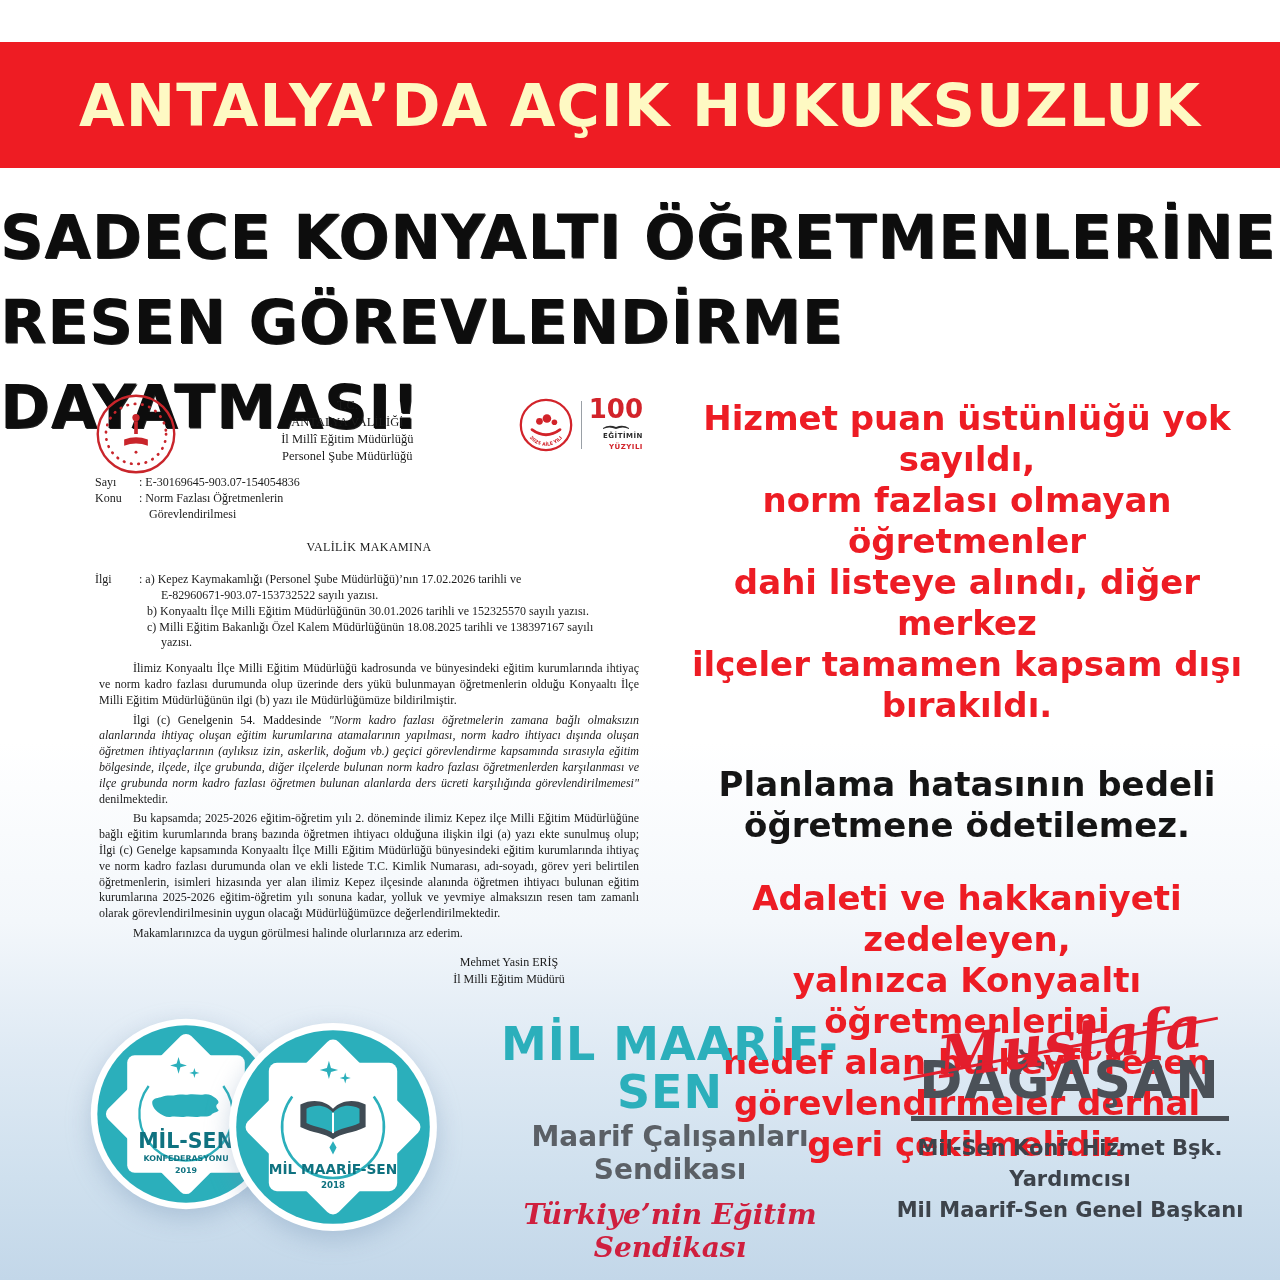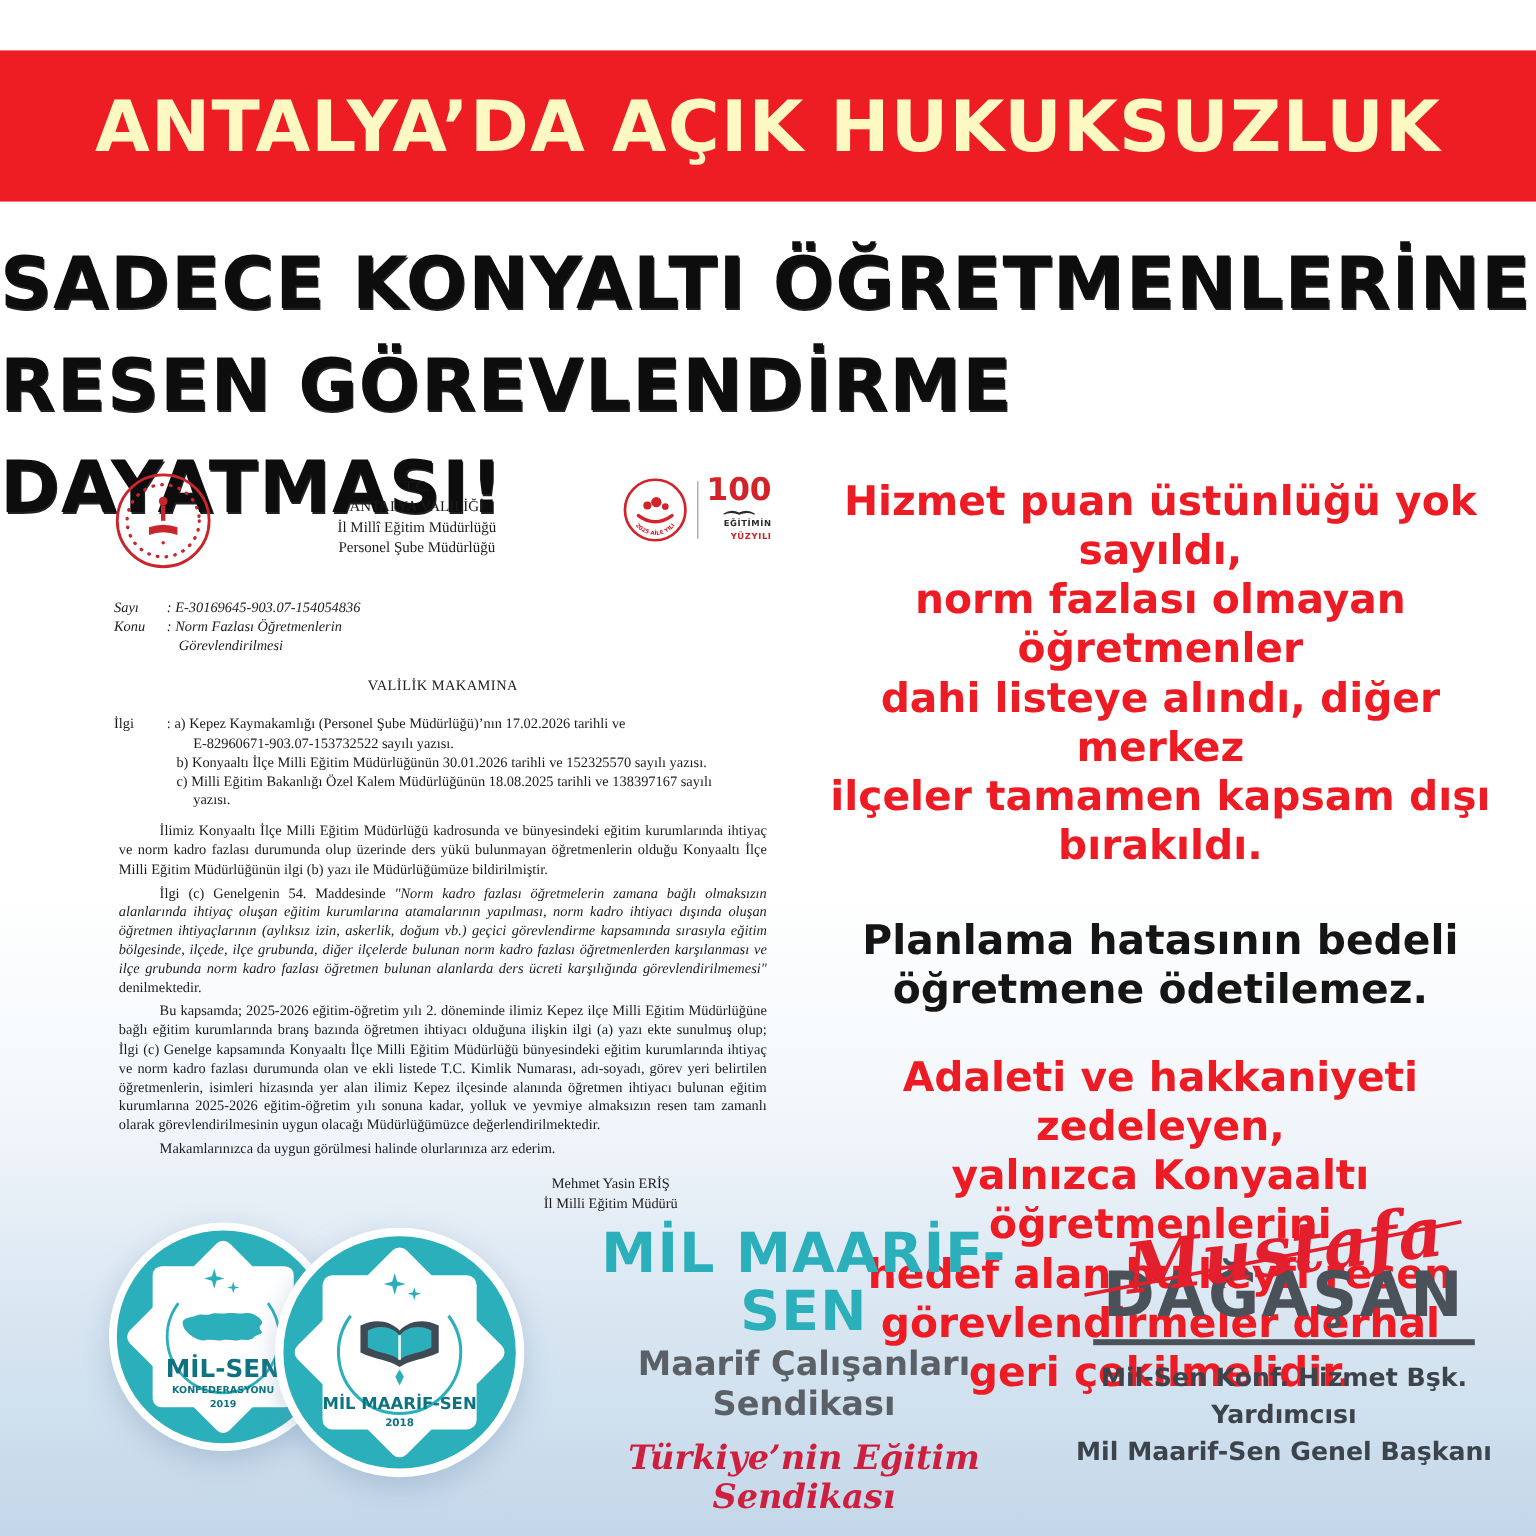--- a/index.html
+++ b/index.html
@@ -21,21 +21,21 @@
     font-family:"Liberation Serif","DejaVu Serif",serif;font-size:12px;line-height:15.8px;}
   .doc-header{display:flex;justify-content:space-between;align-items:flex-start;}
   .doc-head-center{text-align:center;margin-top:4px;font-size:12.5px;line-height:17px;}
   .doc-head-right{display:flex;align-items:center;gap:7px;margin-top:4px;}
   .logo-divider{width:1px;height:48px;background:#9aa0a6;}
   .logo-100{text-align:right;line-height:11px;}
   .logo-100 .num{color:#d2232a;font-family:"DejaVu Sans",sans-serif;font-weight:900;font-size:26px;line-height:24px;}
   .logo-100 .bk{display:block;margin:0 auto 1px;}
   .logo-100 .t1{color:#2b2b2b;font-family:"DejaVu Sans",sans-serif;font-weight:800;font-size:7px;letter-spacing:.5px;}
   .logo-100 .t2{color:#d2232a;font-family:"DejaVu Sans",sans-serif;font-weight:800;font-size:7px;letter-spacing:.5px;}
-  .doc-meta{margin-top:24px;font-style:italic;}
+  .doc-meta{}
   .meta-row{display:flex;}
   .meta-row .lab{width:44px;}
   .meta-row .cont{padding-left:10px;}
   .makam{text-align:center;margin-top:18px;letter-spacing:.4px;}
   .ilgi{display:flex;margin-top:16px;}
   .ilgi .lab{width:44px;}
   .ilgi-lines{flex:1;}
   .ind1{padding-left:8px;}
   .ind2{padding-left:22px;}
   .doc p{margin:4px;text-align:justify;text-indent:34px;}

